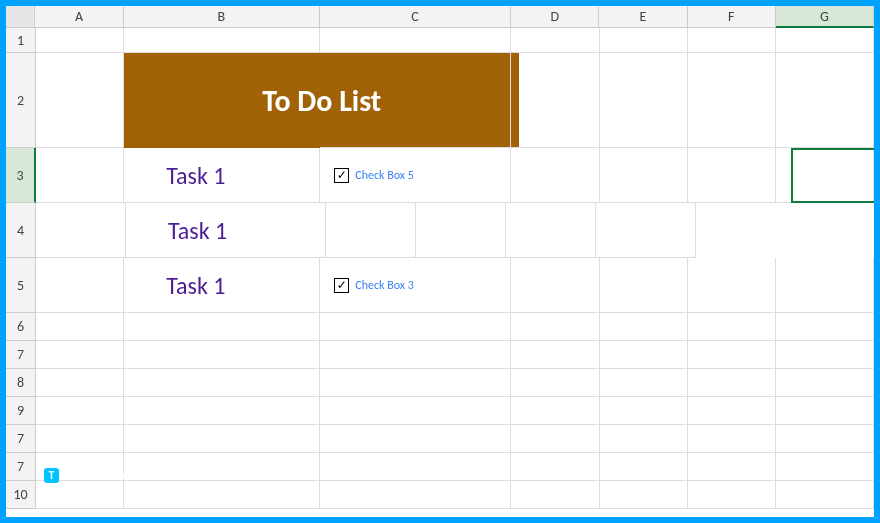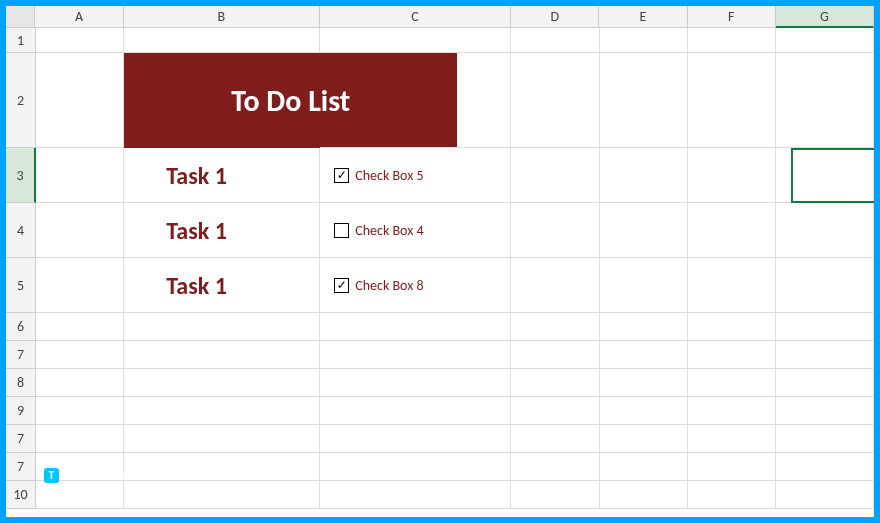--- a/index.html
+++ b/index.html
@@ -83,34 +83,34 @@
   .r1 { height: 25px; }
   .r2 { height: 95px; }
   .r3 { height: 55px; }
   .r4 { height: 55px; }
   .r5 { height: 55px; }
   .r6, .r7, .r8, .r9, .r10, .r11, .r12 { height: 28px; }
   
   .title-banner {
     position: absolute;
     left: 0; top: 0;
-    width: 333px;
+    width: 395px;
     height: 95px;
-    background: #7f1d1d;
+    background: #a16207;
     color: #fff;
     font-size: 30px;
     font-weight: bold;
     display: flex;
     align-items: center;
     justify-content: center;
   }
   .task-label {
     font-size: 24px;
-    font-weight: bold;
-    color: #7f1d1d;
+    font-weight: normal;
+    color: #4c1d95;
     padding-left: 42px;
     display: flex;
     align-items: center;
     height: 100%;
   }
   .checkbox-wrap {
     display: flex;
     align-items: center;
     height: 100%;
     padding-left: 14px;
@@ -120,22 +120,22 @@
     width: 15px;
     height: 15px;
     border: 1.5px solid #000;
     display: inline-flex;
     align-items: center;
     justify-content: center;
     font-size: 12px;
     line-height: 1;
   }
   .checkbox-label {
-    font-size: 14px;
-    color: #7f1d1d;
+    font-size: 12px;
+    color: #3b82f6;
   }
   
   .selected-cell {
     position: absolute;
     border: 2px solid #0f7b3e;
     pointer-events: none;
     z-index: 10;
   }
   
   .col-h.sel, .row-h.sel {
@@ -251,41 +251,35 @@
       <div class="cell cE"></div>
       <div class="cell cF"></div>
       <div class="cell cG"></div>
     </div>
 
     <div class="row r4">
       <div class="cell cA"></div>
       <div class="cell cB">
         <div class="task-label">Task 1</div>
       </div>
-      <div class="cell cC">
-        <div class="checkbox-wrap">
-          <span class="checkbox-box"></span>
-          <span class="checkbox-label">Check Box 4</span>
-        </div>
-      </div>
       <div class="cell cD"></div>
       <div class="cell cE"></div>
       <div class="cell cF"></div>
       <div class="cell cG"></div>
     </div>
 
     <div class="row r5">
       <div class="cell cA"></div>
       <div class="cell cB">
         <div class="task-label">Task 1</div>
       </div>
       <div class="cell cC">
         <div class="checkbox-wrap">
           <span class="checkbox-box">✓</span>
-          <span class="checkbox-label">Check Box 8</span>
+          <span class="checkbox-label">Check Box 3</span>
         </div>
       </div>
       <div class="cell cD"></div>
       <div class="cell cE"></div>
       <div class="cell cF"></div>
       <div class="cell cG"></div>
     </div>
 
     <div class="row r6">
         <div class="cell cA"></div>

